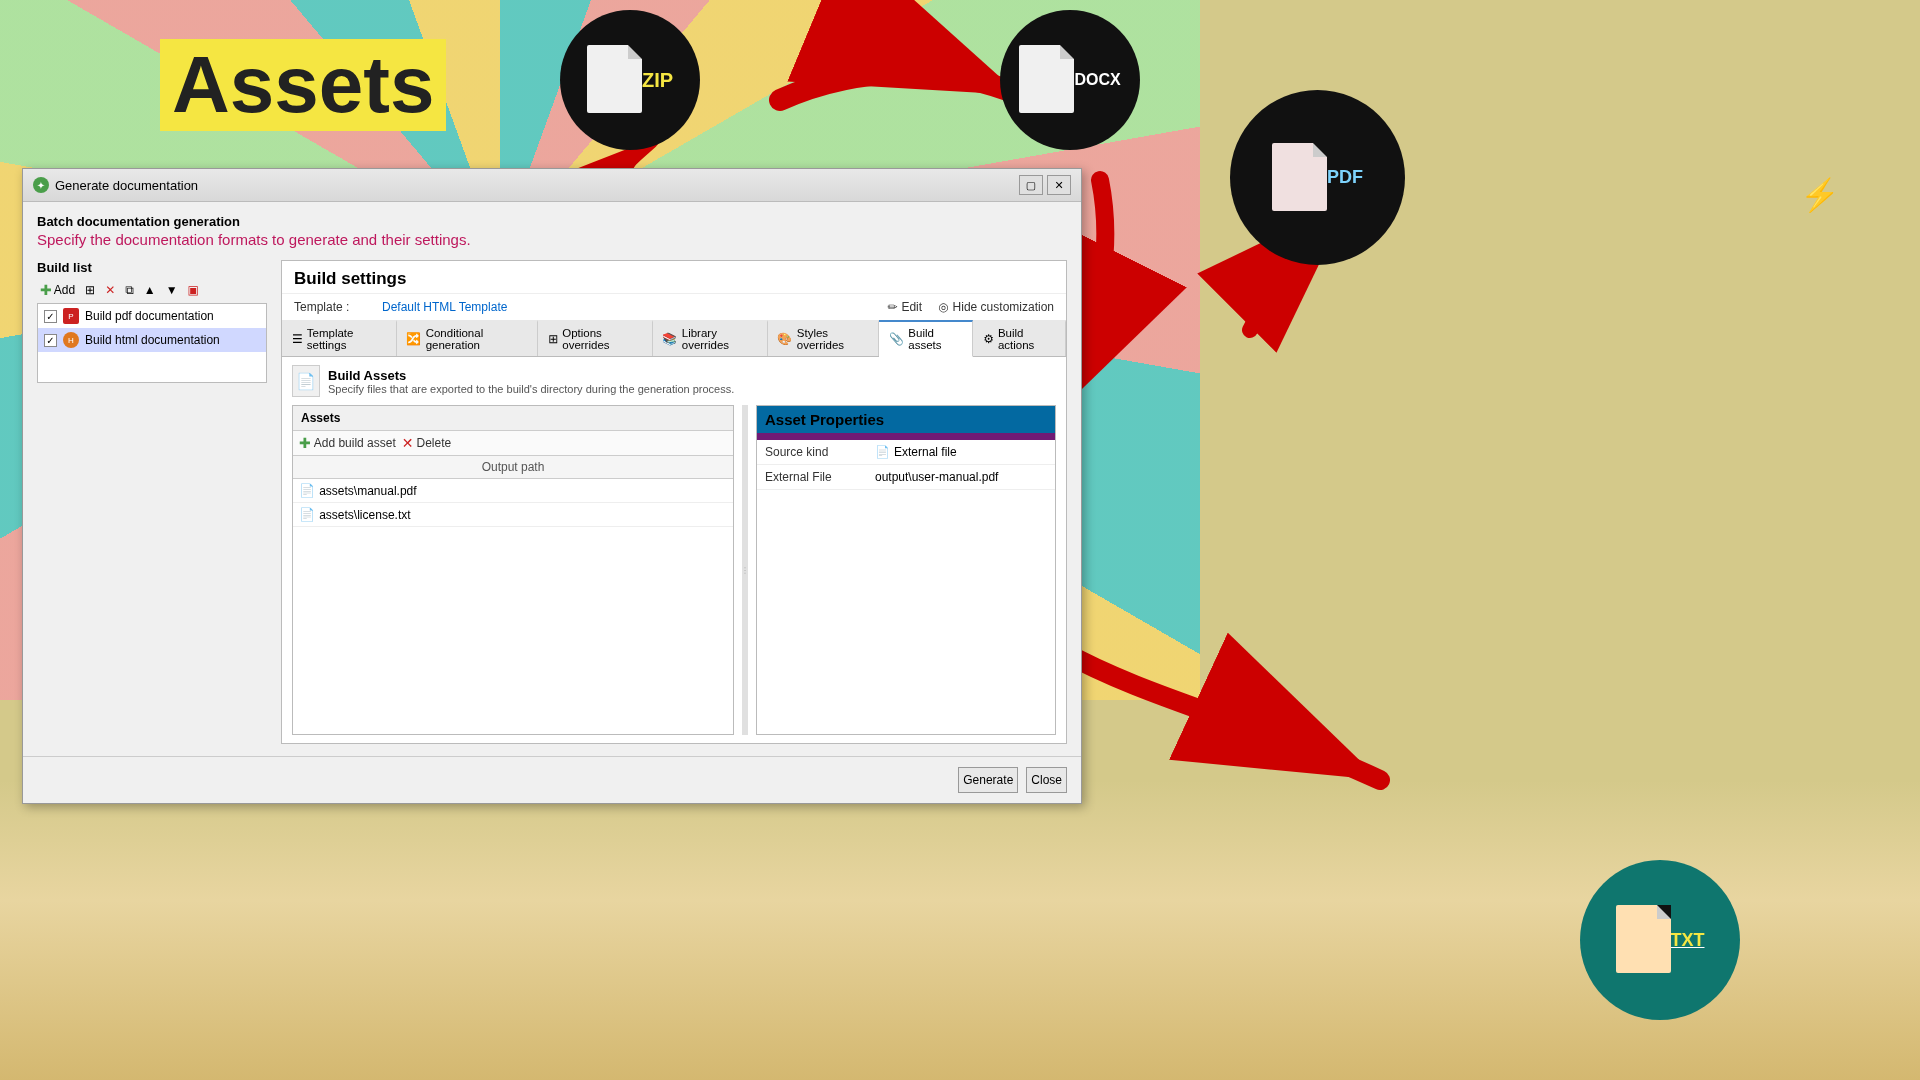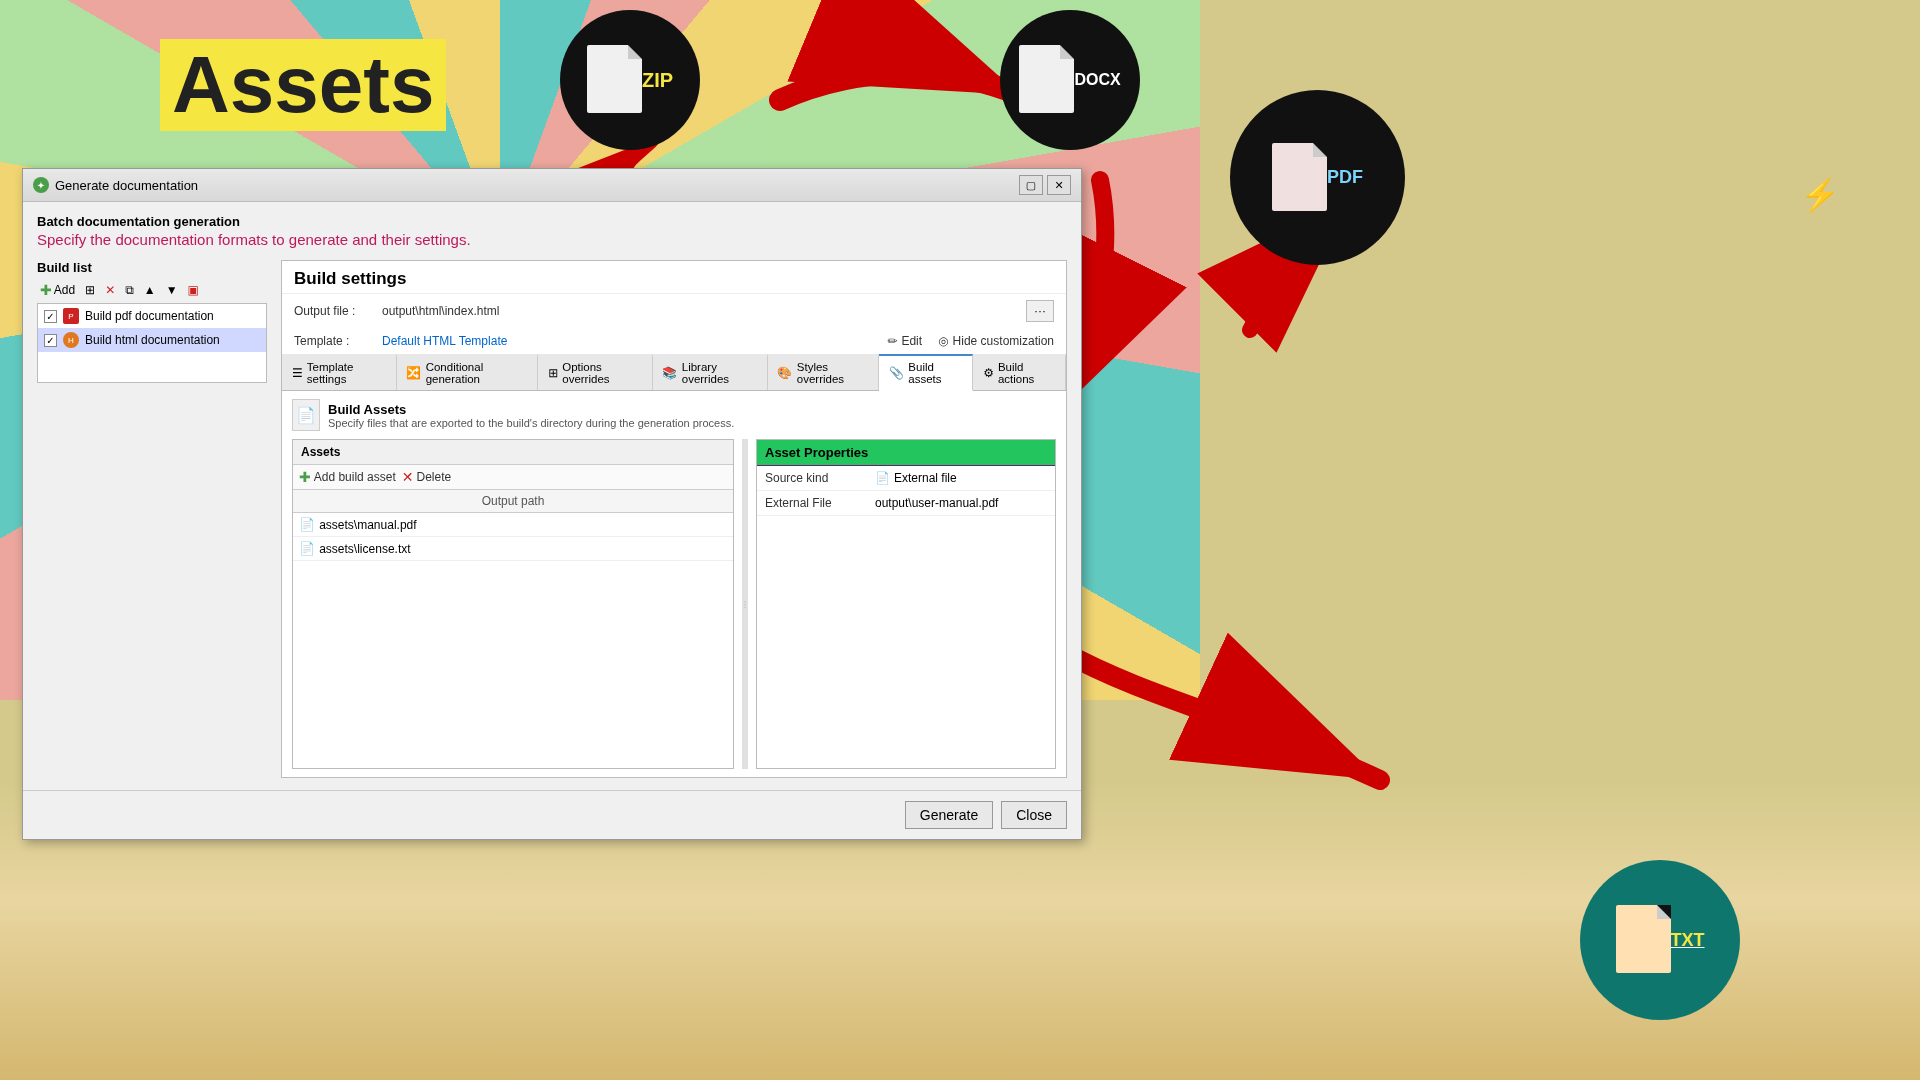--- a/index.html
+++ b/index.html
@@ -516,24 +516,24 @@
     }
 
     
     .asset-props-panel {
       width: 300px;
       flex-shrink: 0;
       border: 1px solid #bbb;
     }
     .asset-props-title {
       font-weight: 700;
-      font-size: 13px;
+      font-size: 15px;
       padding: 5px 8px;
-      background: #22c55e;
-      border-bottom: 1px solid #701a75;
+      background: #0369a1;
+      border-bottom: 7px solid #701a75;
     }
     .asset-props-table {
       width: 100%;
       border-collapse: collapse;
     }
     .asset-props-table td {
       padding: 5px 8px;
       font-size: 12px;
       border-bottom: 1px solid #eee;
     }
@@ -555,22 +555,22 @@
     
     .dialog-footer {
       display: flex;
       justify-content: flex-end;
       gap: 8px;
       padding: 10px 14px;
       border-top: 1px solid #ccc;
       background: #f0f0f0;
     }
     .footer-btn {
-      padding: 5px 14px;
-      font-size: 14px;
+      padding: 5px 4px;
+      font-size: 12px;
       border: 1px solid #999;
       background: #e8e8e8;
       cursor: pointer;
     }
 
     
     .lightning-icon {
       position: absolute;
       top: 8px;
       right: 105px;
@@ -687,25 +687,20 @@
             <div class="item-checkbox">✓</div>
             <div class="item-icon-html">H</div>
             <span>Build html documentation</span>
           </div>
         </div>
       </div>
 
       <div class="build-settings-panel">
         <div class="settings-title">Build settings</div>
 
-        <div class="settings-row">
-          <span class="settings-label">Output file :</span>
-          <span class="settings-value">output\html\index.html</span>
-          <button class="settings-more-btn">···</button>
-        </div>
 
         <div class="settings-row">
           <span class="settings-label">Template :</span>
           <a class="settings-template-link">Default HTML Template</a>
           <div class="settings-customization-btn">
             <span>✏</span>
             <span>Edit</span>
           </div>
           <div class="settings-customization-btn" style="margin-left:8px;">
             <span>◎</span>

